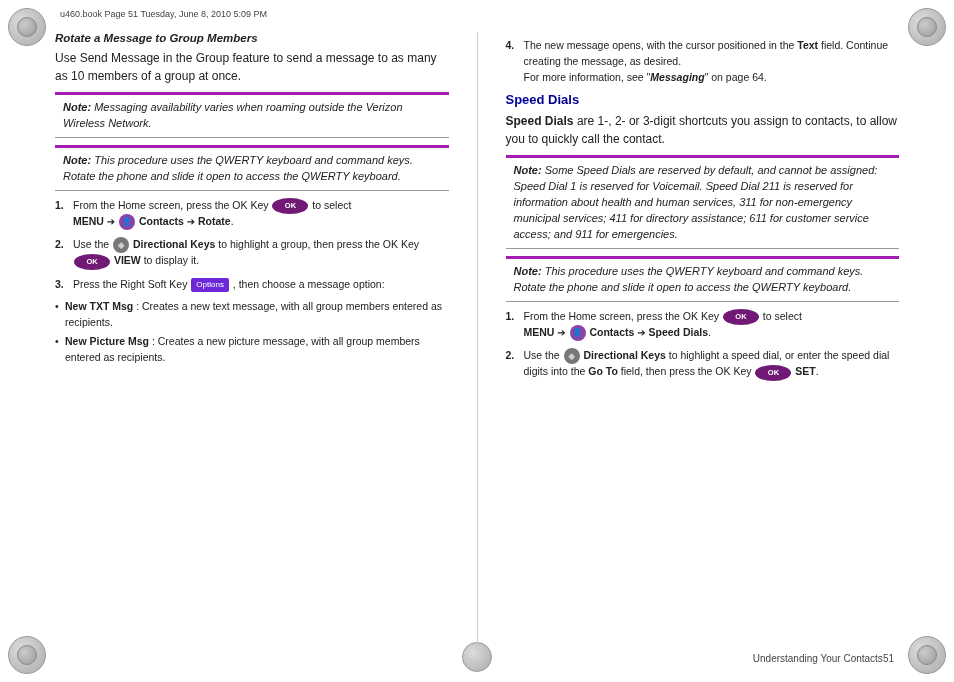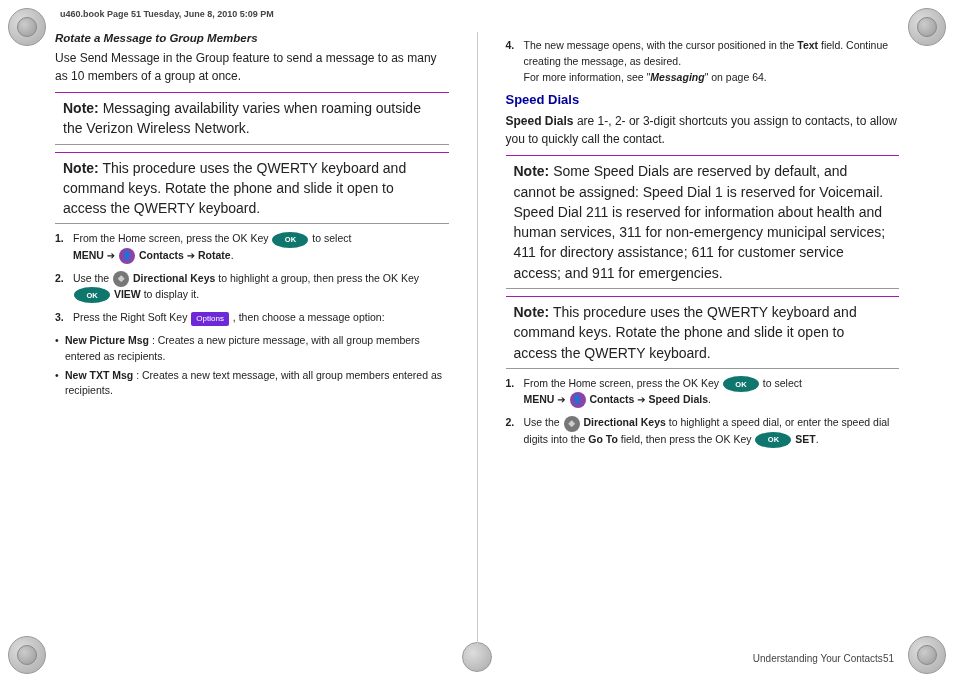--- a/index.html
+++ b/index.html
@@ -59,21 +59,20 @@
       height: 28px;
       display: flex;
       align-items: center;
       padding-left: 60px;
       padding-right: 60px;
     }
 
     .top-bar-text {
       font-size: 9px;
       color: #444;
-      font-weight: bold;
     }
 
     
     .content-area {
       position: absolute;
       top: 32px;
       left: 55px;
       right: 55px;
       bottom: 32px;
       display: flex;
@@ -109,27 +108,28 @@
     }
 
     .body-text {
       font-size: 12px;
       color: #222;
       line-height: 1.5;
       margin-bottom: 5px;
     }
 
     .note-box {
-      border-top: 1px solid #a21caf;
+      border-top: 3px solid #a21caf;
       border-bottom: 1px solid #999;
       padding: 5px 8px;
       margin: 7px 0;
-      font-size: 14px;
+      font-size: 11px;
       line-height: 1.45;
       color: #222;
+      font-style: italic;
     }
 
     .note-box .note-label {
       font-weight: bold;
     }
 
     .steps-list {
       list-style: none;
       padding: 0;
       margin: 6px 0;
@@ -153,21 +153,21 @@
       flex: 1;
     }
 
     .ok-key {
       display: inline-flex;
       align-items: center;
       justify-content: center;
       width: 36px;
       height: 16px;
       border-radius: 50%;
-      background: #0f766e;
+      background: #701a75;
       color: #fff;
       font-size: 7.5px;
       font-weight: bold;
       vertical-align: middle;
       margin: 0 1px;
     }
 
     .dir-key {
       display: inline-flex;
       align-items: center;
@@ -357,26 +357,26 @@
           <span class="step-content">
             Press the Right Soft Key
             <span class="soft-key">Options</span>
             , then choose a message option:
           </span>
         </li>
       </ol>
 
       <ul class="bullet-list">
         <li>
+          <span class="bold-text">New TXT Msg</span>
+          <span>: Creates a new text message, with all group members entered as recipients.</span>
+        </li>
+        <li>
           <span class="bold-text">New Picture Msg</span>
           <span>: Creates a new picture message, with all group members entered as recipients.</span>
-        </li>
-        <li>
-          <span class="bold-text">New TXT Msg</span>
-          <span>: Creates a new text message, with all group members entered as recipients.</span>
         </li>
       </ul>
 
     </div>
 
     <div style="width:1px; background:#ccc; margin: 0 4px;"></div>
 
     <div class="right-col">
 
       <ol class="steps-list">

